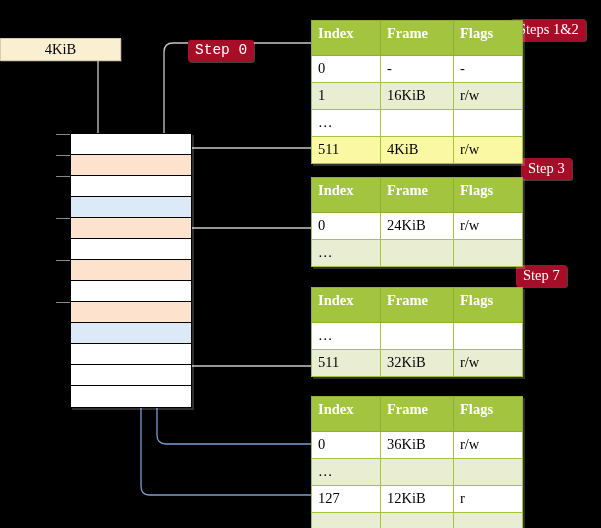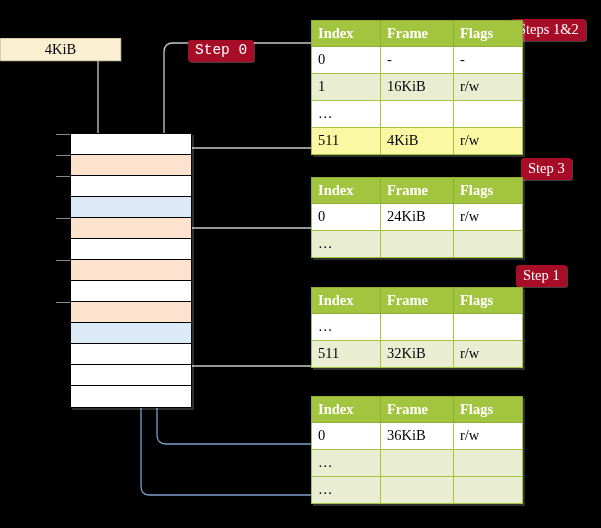--- a/index.html
+++ b/index.html
@@ -32,21 +32,21 @@
   .pt table {
     border-collapse: collapse;
     table-layout: fixed;
   }
   .pt th {
     background: #a2c43e;
     color: #ffffff;
     font-weight: bold;
     text-align: left;
     font-size: 14.5px;
-    padding: 2px 6px 3px 6px;
+    padding: 2px 6px 12px 6px;
     border: 1px solid #8fae35;
     line-height: 16px;
     height: 20px;
   }
   .pt td {
     font-size: 14.5px;
     padding: 2px 6px 3px 6px;
     border: 1px solid #a2c43e;
     color: #000000;
     line-height: 17px;
@@ -169,21 +169,21 @@
   <div class="badge" style="left:188px; top:40px;font-family:Liberation Mono, monospace;">
     <span>Step 0</span>
   </div>
   <div class="badge" style="left:511px; top:19px;">
     <span>Steps 1&amp;2</span>
   </div>
   <div class="badge" style="left:521px; top:158px;">
     <span>Step 3</span>
   </div>
   <div class="badge" style="left:516px; top:265px;">
-    <span>Step 1</span>
+    <span>Step 7</span>
   </div>
 
   <div id="mem" style="left: 70px; top: 133px; width: 120px;">
       <div class="mrow" style="height: 21px;"></div>
       <div class="mrow peach" style="height: 21px;"></div>
       <div class="mrow" style="height: 21px;"></div>
       <div class="mrow blue" style="height: 21px;"></div>
       <div class="mrow peach" style="height: 21px;"></div>
       <div class="mrow" style="height: 21px;"></div>
       <div class="mrow peach" style="height: 21px;"></div>
@@ -288,20 +288,25 @@
             <tr>
               <td class="col-idx">0</td>
               <td class="col-frm">36KiB</td>
               <td class="col-flg">r/w</td>
             </tr>
             <tr class="alt">
               <td class="col-idx">…</td>
               <td class="col-frm"></td>
               <td class="col-flg"></td>
             </tr>
+            <tr>
+              <td class="col-idx">127</td>
+              <td class="col-frm">12KiB</td>
+              <td class="col-flg">r</td>
+            </tr>
             <tr class="alt">
               <td class="col-idx">…</td>
               <td class="col-frm"></td>
               <td class="col-flg"></td>
             </tr>
           </tbody>
         </table>
       </div>
     </div>
 

